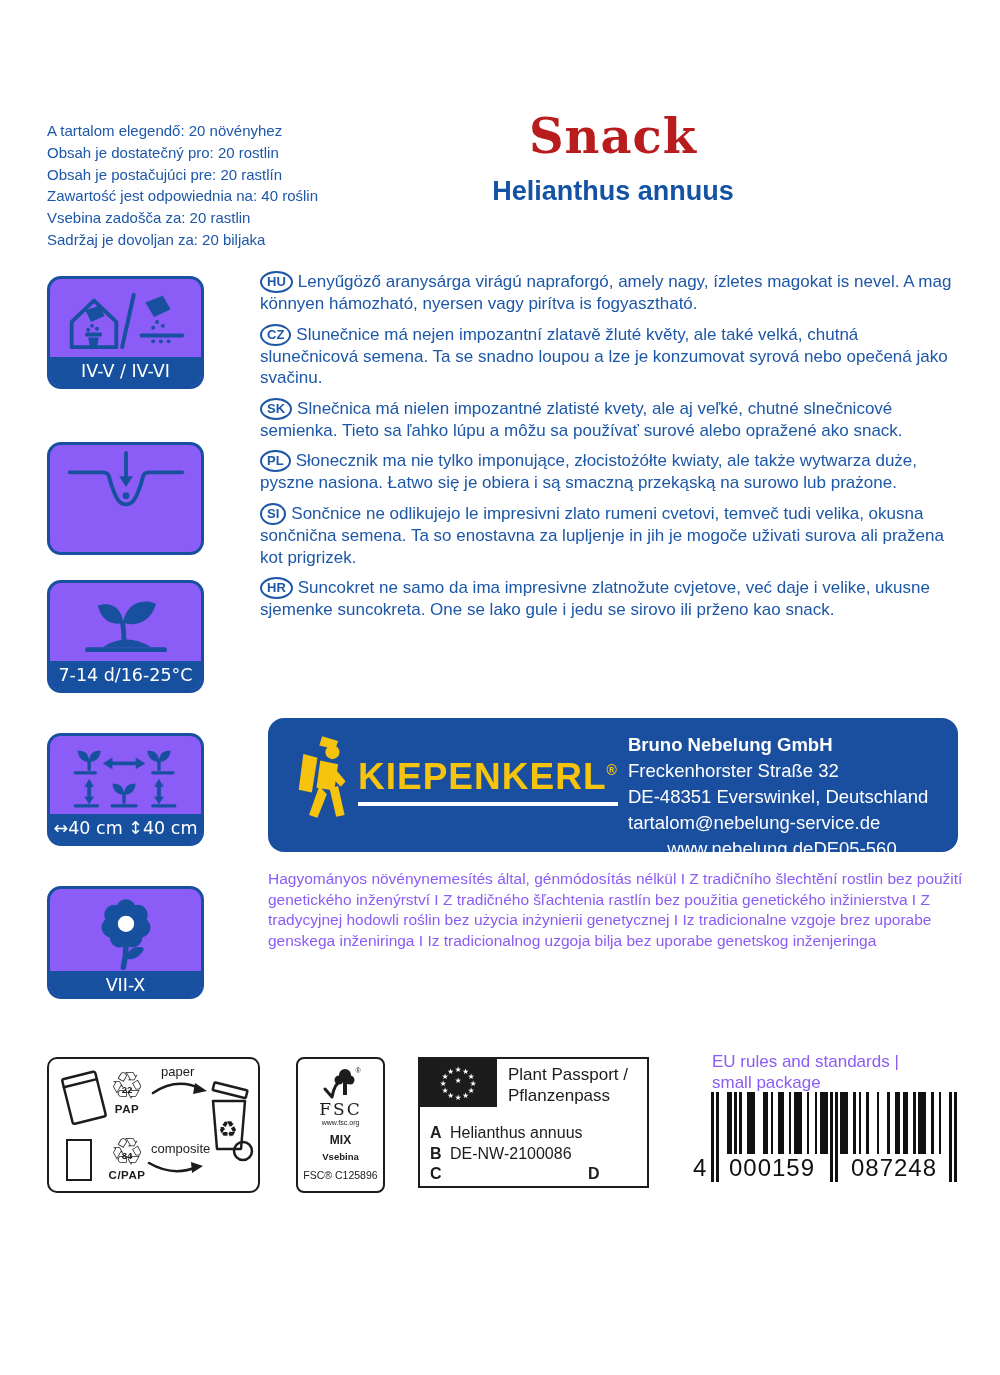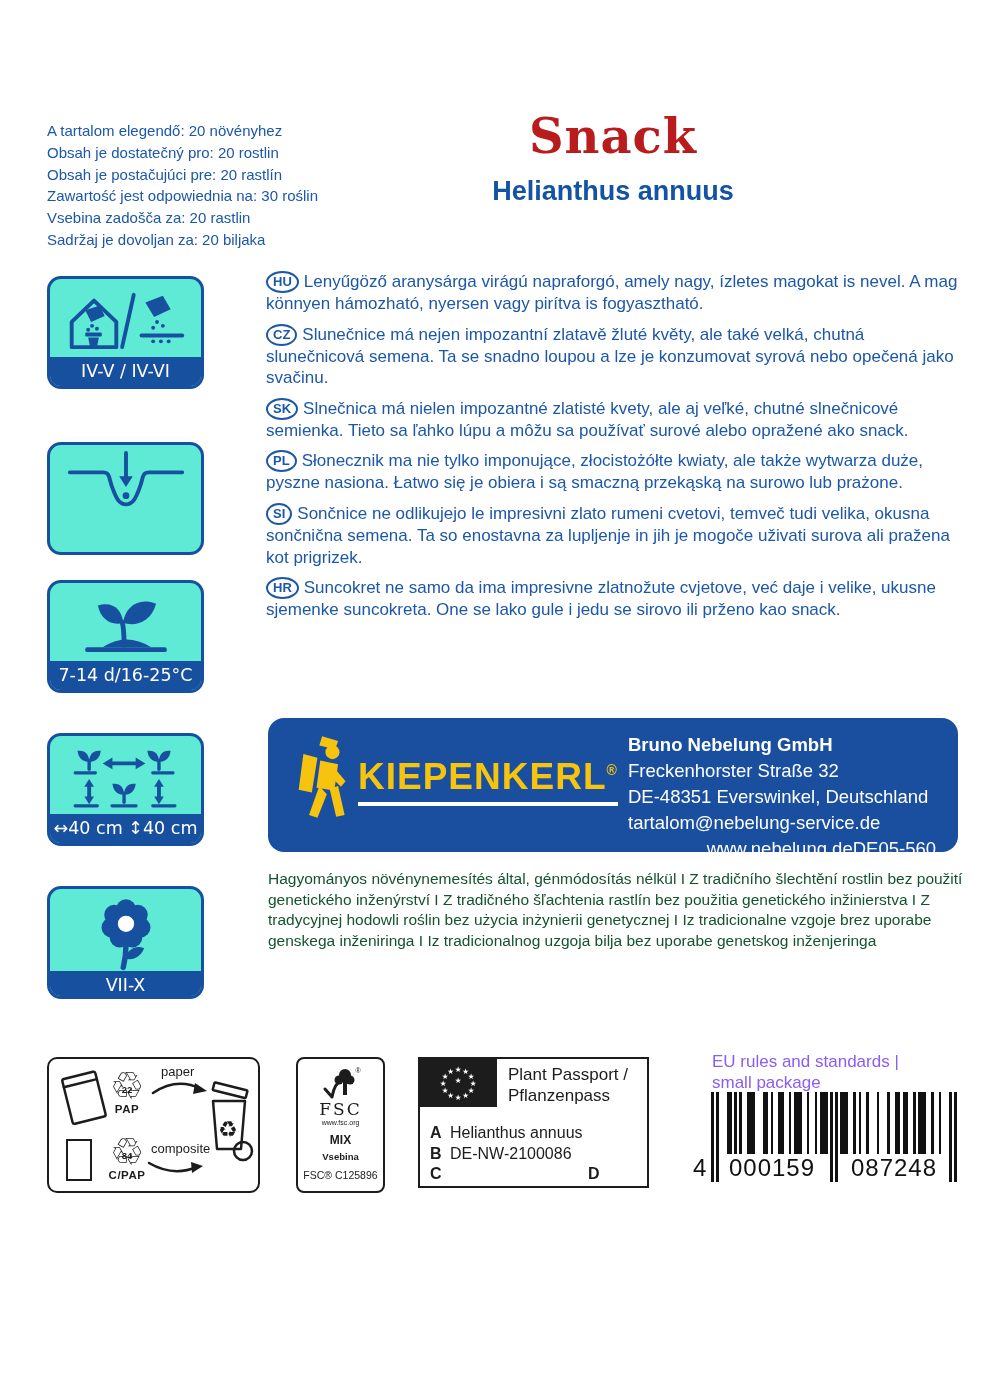--- a/index.html
+++ b/index.html
@@ -16,47 +16,47 @@
             color:var(--text_blue);font-weight:500;}
 
   
   .title-wrap{position:absolute;left:268px;top:112px;width:690px;text-align:center;}
   .variety{font-family:"DejaVu Serif",serif;font-weight:bold;font-size:48px;line-height:1;
            color:#b91c1c;letter-spacing:1px;}
   .species{margin-top:16px;font-size:27px;font-weight:bold;color:#1453a4;}
 
   
   .spec-box{position:absolute;left:47px;width:157px;height:113px;border:3px solid var(--bar_blue);
-            border-radius:14px;background:#5eead4;display:flex;flex-direction:column;overflow:hidden;}
+            border-radius:14px;background:#8b5cf6;display:flex;flex-direction:column;overflow:hidden;}
   .spec-icon{flex:1;display:flex;align-items:center;justify-content:center;padding-top:4px;}
   .spec-label{height:29px;background:var(--bar_blue);color:#fff;text-align:center;
               font-size:17.5px;line-height:28px;font-family:"DejaVu Sans",sans-serif;}
 
   
-  .descs{position:absolute;left:266px;top:271px;width:694px;}
+  .descs{position:absolute;left:260px;top:271px;width:694px;}
   .descs p{margin:0 0 9px 0;font-size:17px;line-height:21.6px;color:var(--text_blue);}
   .lang-badge{display:inline-block;border:2px solid var(--text_blue);border-radius:50%;
               font-size:13px;font-weight:bold;line-height:16px;padding:1px 5px;margin-right:5px;
               vertical-align:1px;}
 
   
   .brand-box{position:absolute;left:268px;top:718px;width:690px;height:134px;background:var(--brand_blue);
              border-radius:16px;}
   .logo{position:absolute;left:26px;top:16px;display:flex;align-items:flex-start;}
   .logo-text-col{margin-left:4px;margin-top:24px;}
   .brand-name{font-size:37px;font-weight:bold;color:var(--brand_yellow);letter-spacing:1px;line-height:1;}
   .brand-reg{font-size:14px;vertical-align:14px;}
   .brand-underline{height:4px;background:#fff;margin-top:7px;width:100%;}
   .address{position:absolute;left:360px;top:14px;width:308px;color:#fff;font-size:18.5px;line-height:26px;}
   .address .company{font-weight:bold;}
-  .addr-last{display:flex;justify-content:flex-end;}
+  .addr-last{display:flex;justify-content:center;}
 
   
   .breeding{position:absolute;left:268px;top:869px;width:696px;font-size:15.5px;line-height:20.6px;
-            color:#14532d;}
+            color:#8b5cf6;}
 
   
   .recycle-box{position:absolute;left:47px;top:1057px;width:213px;height:136px;border:2px solid var(--ink);
                border-radius:10px;color:var(--ink);}
   .tri-wrap{position:absolute;width:48px;text-align:center;}
   .tri{font-family:"DejaVu Sans",sans-serif;font-size:38px;line-height:38px;display:block;}
   .tri-num{position:absolute;left:0;right:0;top:17px;font-size:9.5px;font-weight:bold;}
   .tri-mat{display:block;font-size:11.5px;font-weight:bold;letter-spacing:0.5px;margin-top:-2px;}
   .flow-label{position:absolute;font-size:13px;color:var(--ink);}
   .sachet{position:absolute;left:17px;top:80px;width:26px;height:42px;border:2.5px solid var(--ink);}
@@ -93,21 +93,21 @@
 </style>
 </head>
 <body>
 
 <div class="page">
 
   <div class="top-info">
     <div>A tartalom elegendő: 20 növényhez</div>
     <div>Obsah je dostatečný pro: 20 rostlin</div>
     <div>Obsah je postačujúci pre: 20 rastlín</div>
-    <div>Zawartość jest odpowiednia na: 30 roślin</div>
+    <div>Zawartość jest odpowiednia na: 40 roślin</div>
     <div>Vsebina zadošča za: 20 rastlin</div>
     <div>Sadržaj je dovoljan za: 20 biljaka</div>
   </div>
 
   <div class="title-wrap">
     <div class="variety">Snack</div>
     <div class="species">Helianthus annuus</div>
   </div>
 
   <div class="spec-box" style="top:276px;">

